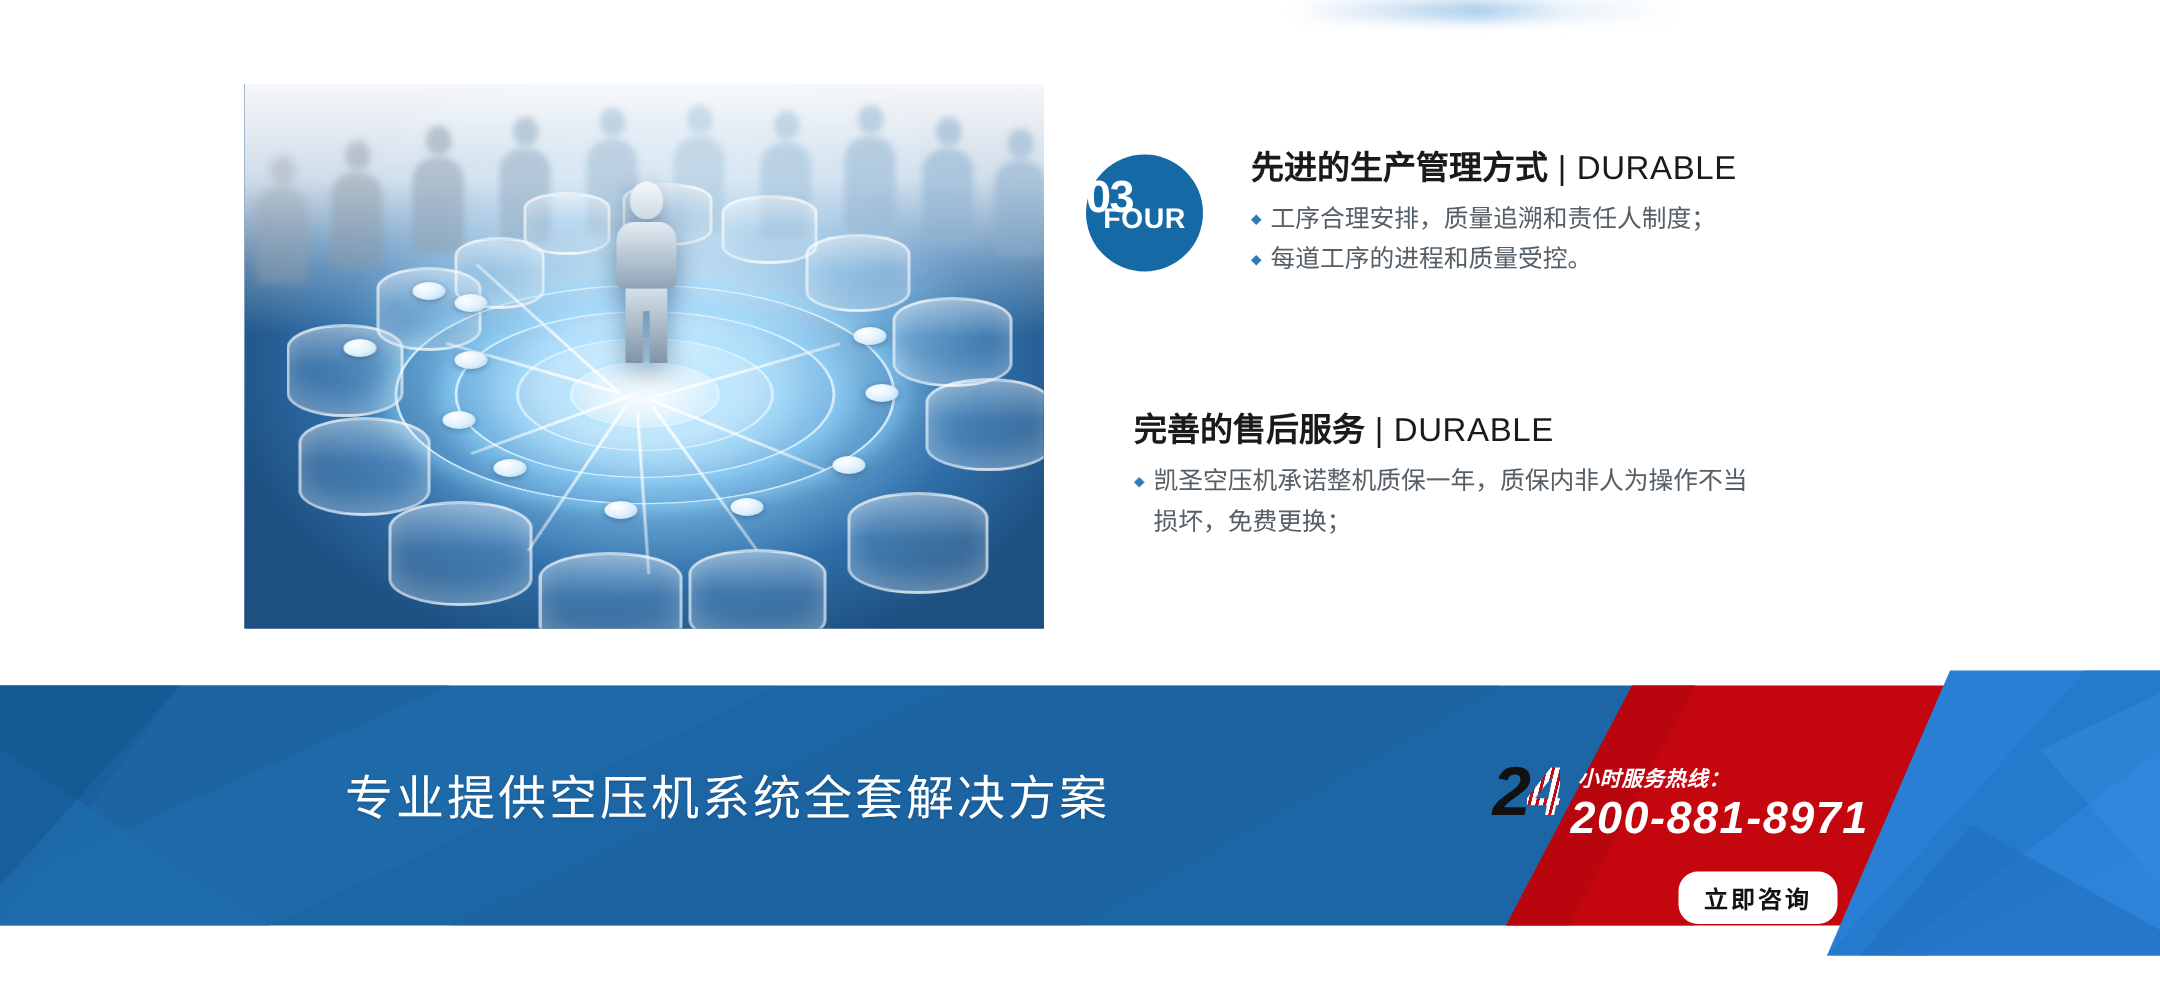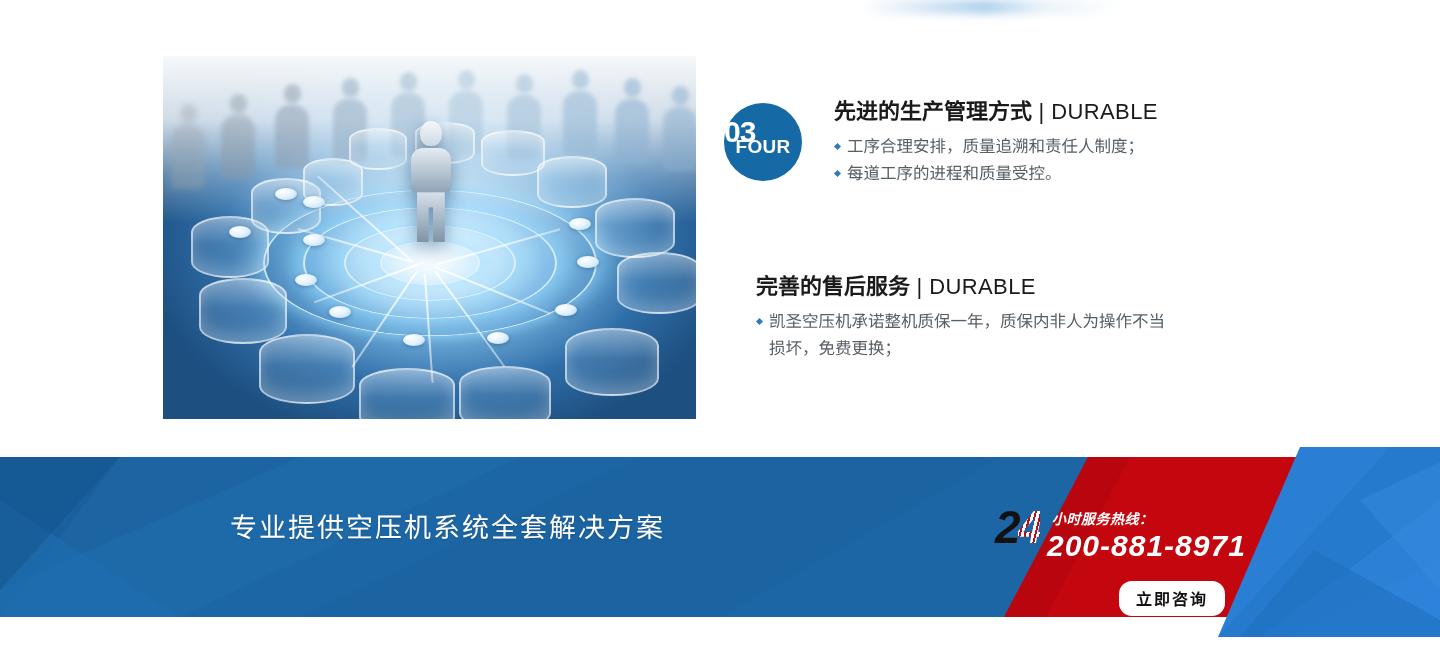--- a/index.html
+++ b/index.html
@@ -235,21 +235,21 @@
     top: 440px;
     width: 1440px;
     height: 223px;
     overflow: hidden;
   }
   #cta-svg { display: block; width: 1440px; height: 223px; }
 
   .banner-line {
     position: absolute;
     color: #ffffff;
-    font-size: 27px;
+    font-size: 32px;
     letter-spacing: 2px;
     white-space: nowrap;
     text-shadow: 0 1px 2px rgba(0,0,0,.18);
   }
   #banner-line-1 { left: 230px; top: 66px; }
   #banner-line-2 { left: 318px; top: 118px; }
 
   #hotline-block {
     position: absolute;
     left: 995px;

